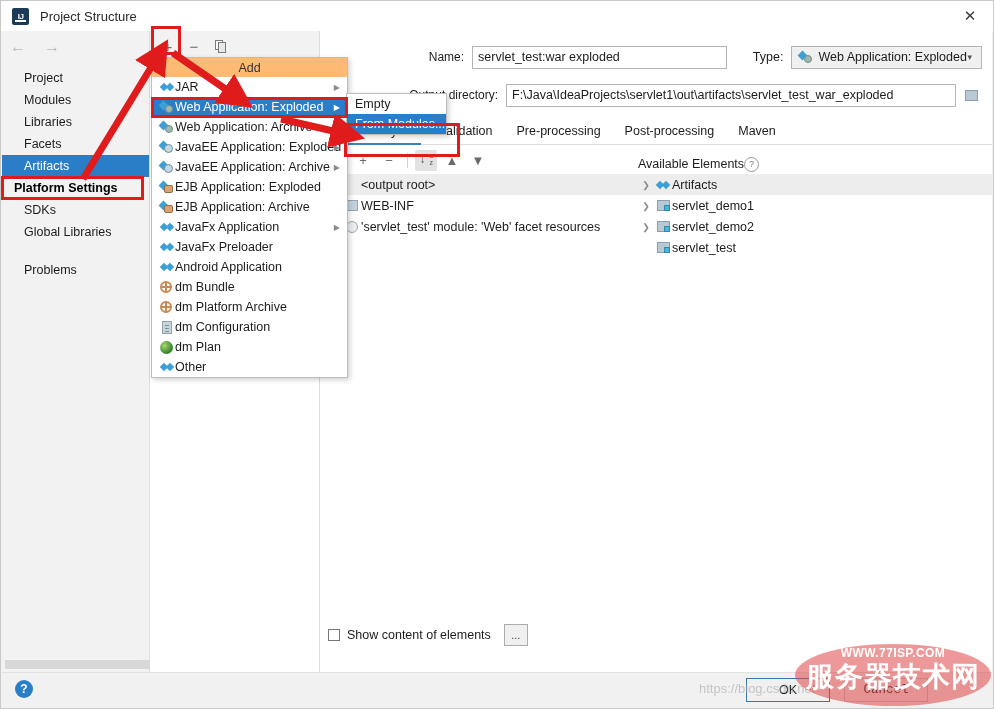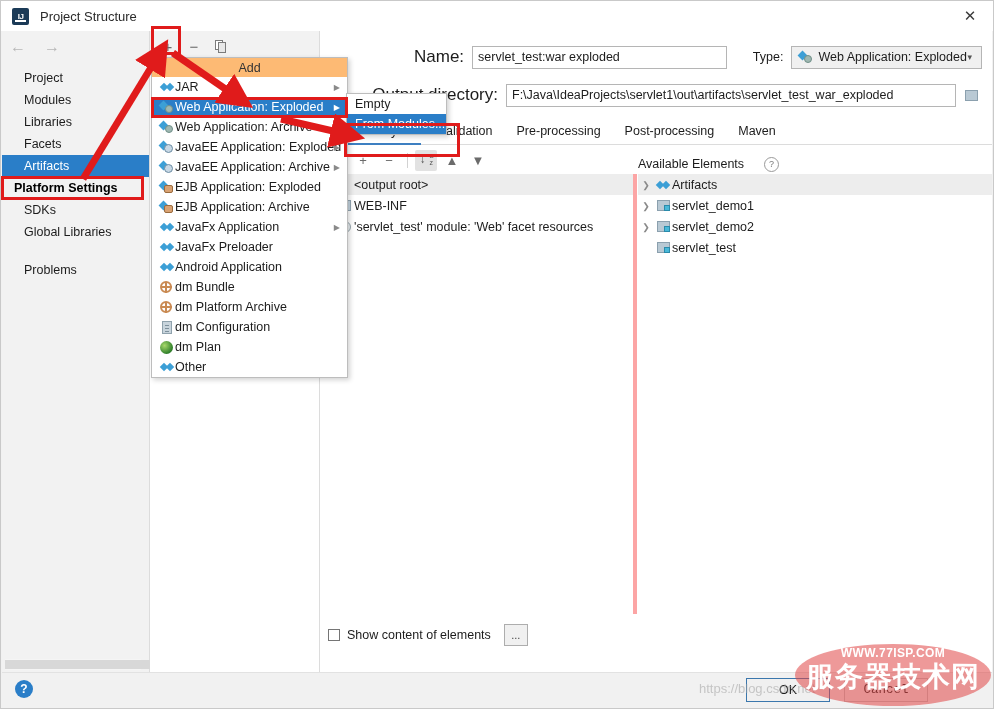--- a/index.html
+++ b/index.html
@@ -110,21 +110,21 @@
     position: absolute; left: 169px; top: 0; right: 0; bottom: 0;
     border-left: 1px solid #dcdcdc;
     box-sizing: border-box;
   }
   .field-row {
     position: absolute; left: 0; right: 10px; display: flex; align-items: center;
   }
   .row-name { top: 14px; height: 24px; }
   .row-out  { top: 52px; height: 24px; }
   .lbl {
-    font-size: 17px; color: #1c1c1c; text-align: right;
+    font-size: 12px; color: #1c1c1c; text-align: right;
     padding-right: 8px; white-space: nowrap;
   }
   .lbl-name { width: 178px; }
   .lbl-out  { width: 178px; }
   .txtin {
     height: 23px; box-sizing: border-box;
     border: 1px solid #b5b5b5; background: #ffffff;
     font-family: "Liberation Sans", sans-serif;
     font-size: 12.5px; color: #1c1c1c;
     padding: 0 5px; outline: none;
@@ -170,32 +170,32 @@
     box-sizing: border-box;
   }
   .lt-btn {
     width: 22px; height: 21px; display: flex; align-items: center;
     justify-content: center; color: #6b6b6b; font-size: 13px; cursor: default;
   }
   .lt-btn.boxed { background: #e2e2e2; border-radius: 2px; }
   .lt-sep { width: 1px; height: 15px; background: #d2d2d2; margin: 0 3px; }
   .avail-label {
     position: absolute; left: 318px; top: 0; height: 36px;
-    display: flex; align-items: center; gap: 20px;
+    display: flex; align-items: center; gap: 0;
     font-size: 12.5px; color: #1c1c1c;
   }
   .q-icon {
     width: 13px; height: 13px; border: 1px solid #9a9a9a; border-radius: 50%;
     font-size: 9px; color: #7a7a7a; display: flex; align-items: center;
     justify-content: center; cursor: default;
   }
 
   
   .pane-left {
-    position: absolute; left: 0; top: 143px; width: 317px; bottom: 60px;
+    position: absolute; left: 7px; top: 143px; width: 317px; bottom: 60px;
     background: #ffffff;
     border-right: 4px solid #fca5a5;
     box-sizing: border-box; overflow: hidden;
   }
   .pane-right {
     position: absolute; left: 318px; top: 143px; right: 0; bottom: 60px;
     background: #ffffff; overflow: hidden;
   }
   .trow {
     display: flex; align-items: center; height: 21px;

